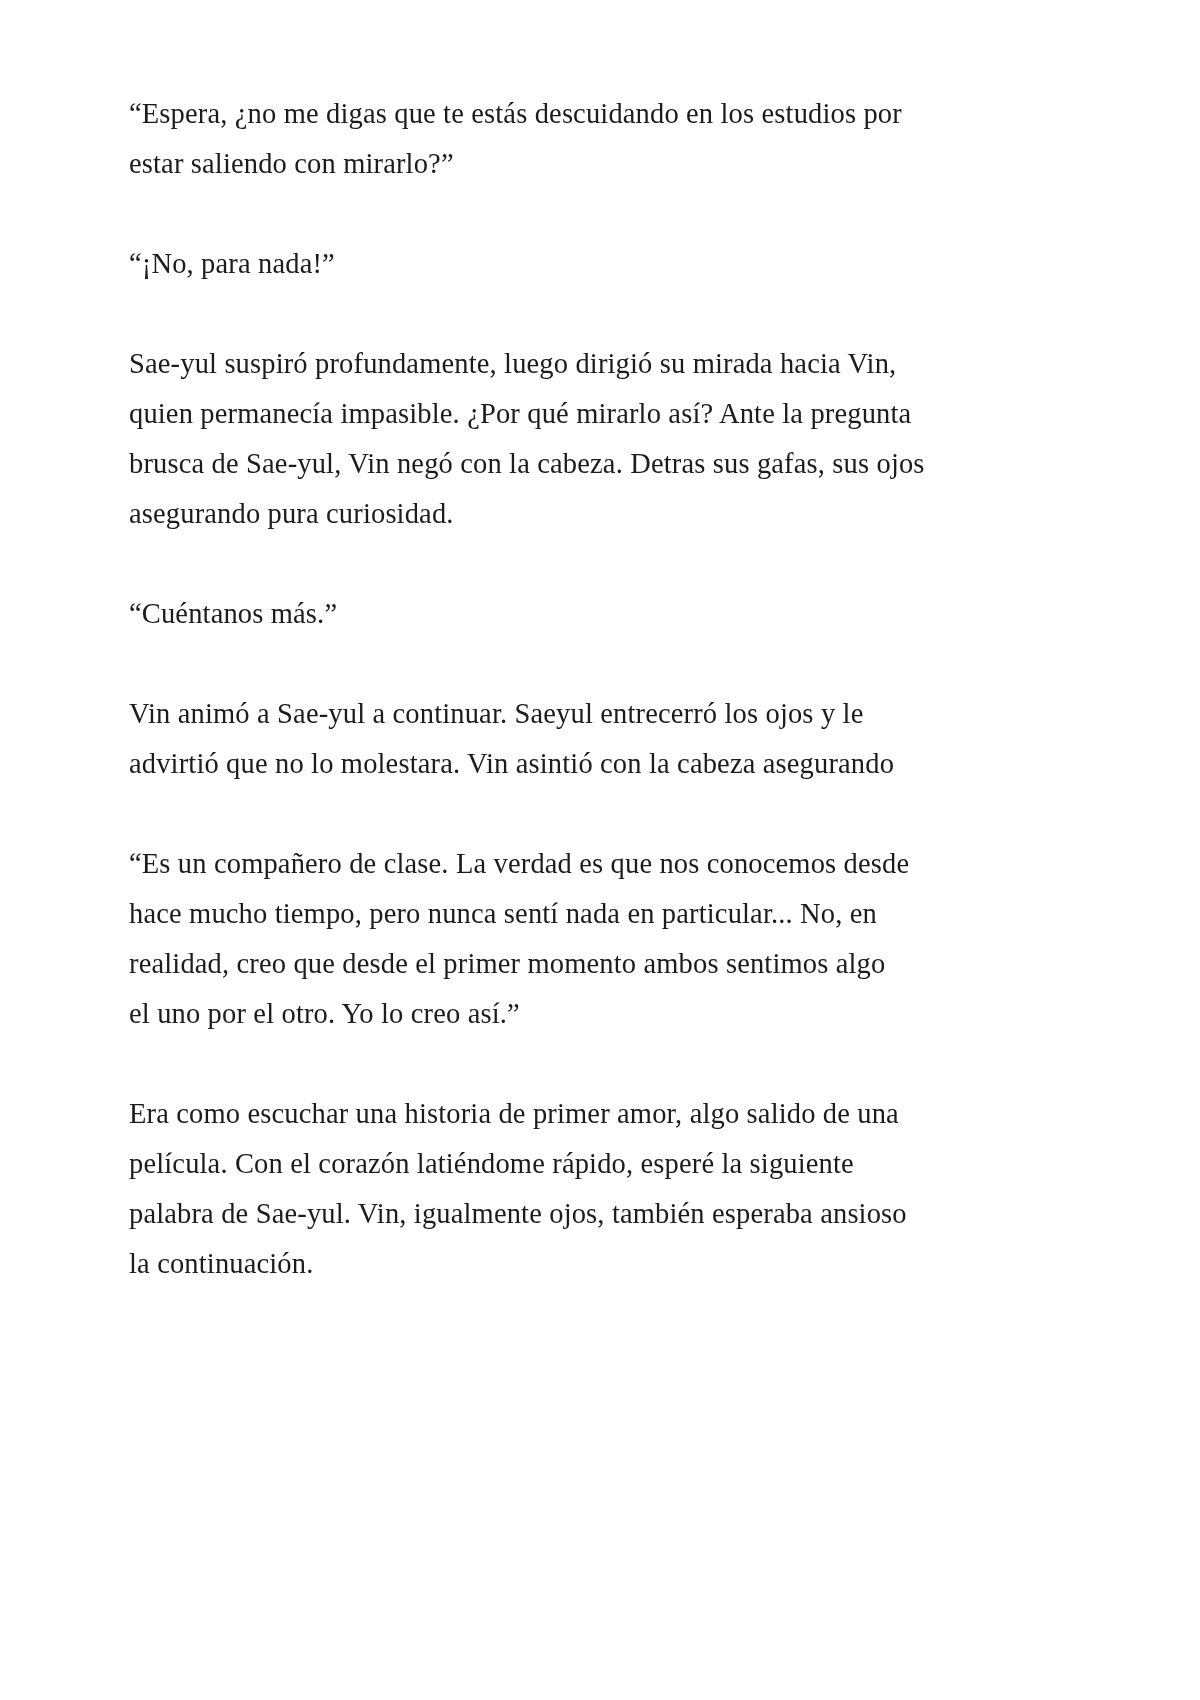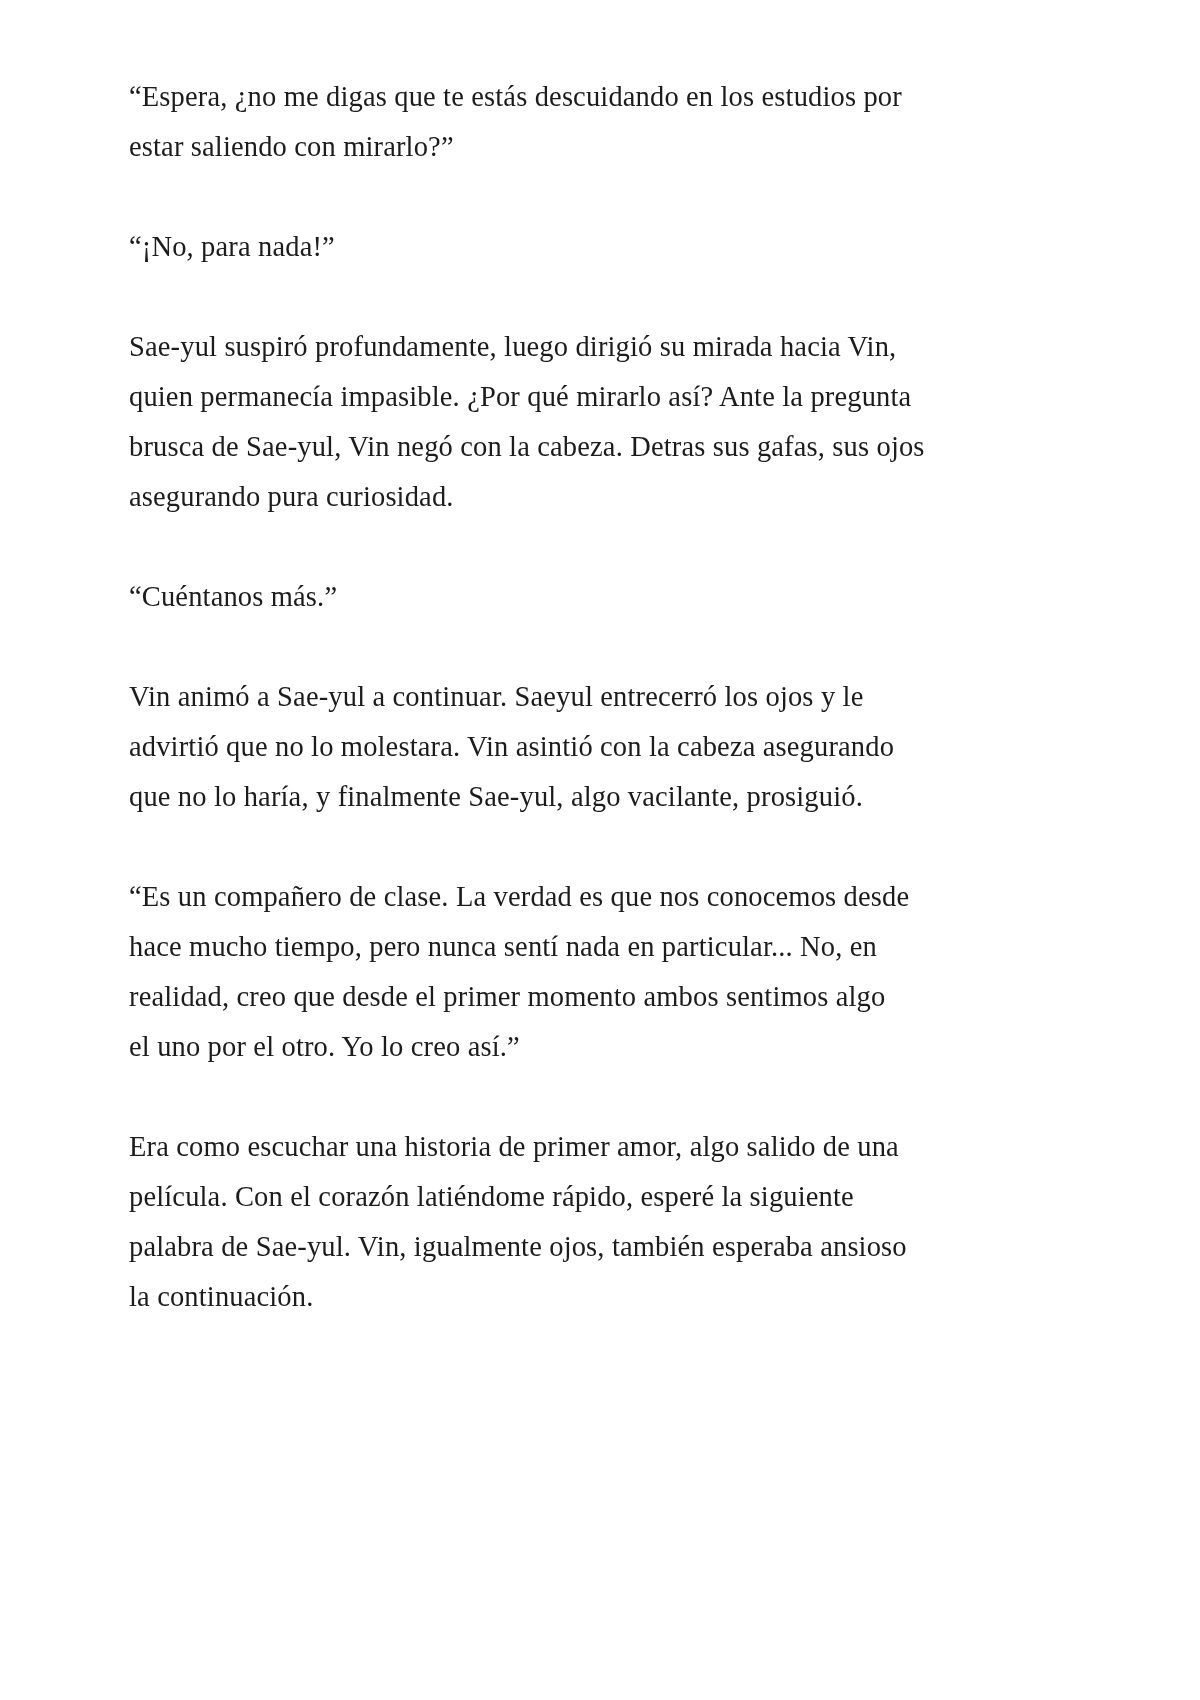--- a/index.html
+++ b/index.html
@@ -9,21 +9,21 @@
   }
   body {
     width: 1200px;
     height: 1700px;
     overflow: hidden;
     position: relative;
   }
   .page {
     position: absolute;
     left: 129px;
-    top: 72px;
+    top: 89px;
     width: 960px;
     font-family: "Liberation Serif", "DejaVu Serif", serif;
     font-size: 28.5px;
     line-height: 50px;
     color: #1c1c1c;
     letter-spacing: 0.15px;
   }
   .para {
     margin: 0 0 50px 0;
     padding: 0;
@@ -54,21 +54,20 @@
     <span class="line">asegurando pura curiosidad.</span>
   </p>
 
   <p class="para">
     <span class="line">“Cuéntanos más.”</span>
   </p>
 
   <p class="para">
     <span class="line">Vin animó a Sae-yul a continuar. Saeyul entrecerró los ojos y le</span>
     <span class="line">advirtió que no lo molestara. Vin asintió con la cabeza asegurando</span>
-    <span class="line">que no lo haría, y finalmente Sae-yul, algo vacilante, prosiguió.</span>
   </p>
 
   <p class="para">
     <span class="line">“Es un compañero de clase. La verdad es que nos conocemos desde</span>
     <span class="line">hace mucho tiempo, pero nunca sentí nada en particular... No, en</span>
     <span class="line">realidad, creo que desde el primer momento ambos sentimos algo</span>
     <span class="line">el uno por el otro. Yo lo creo así.”</span>
   </p>
 
   <p class="para">

